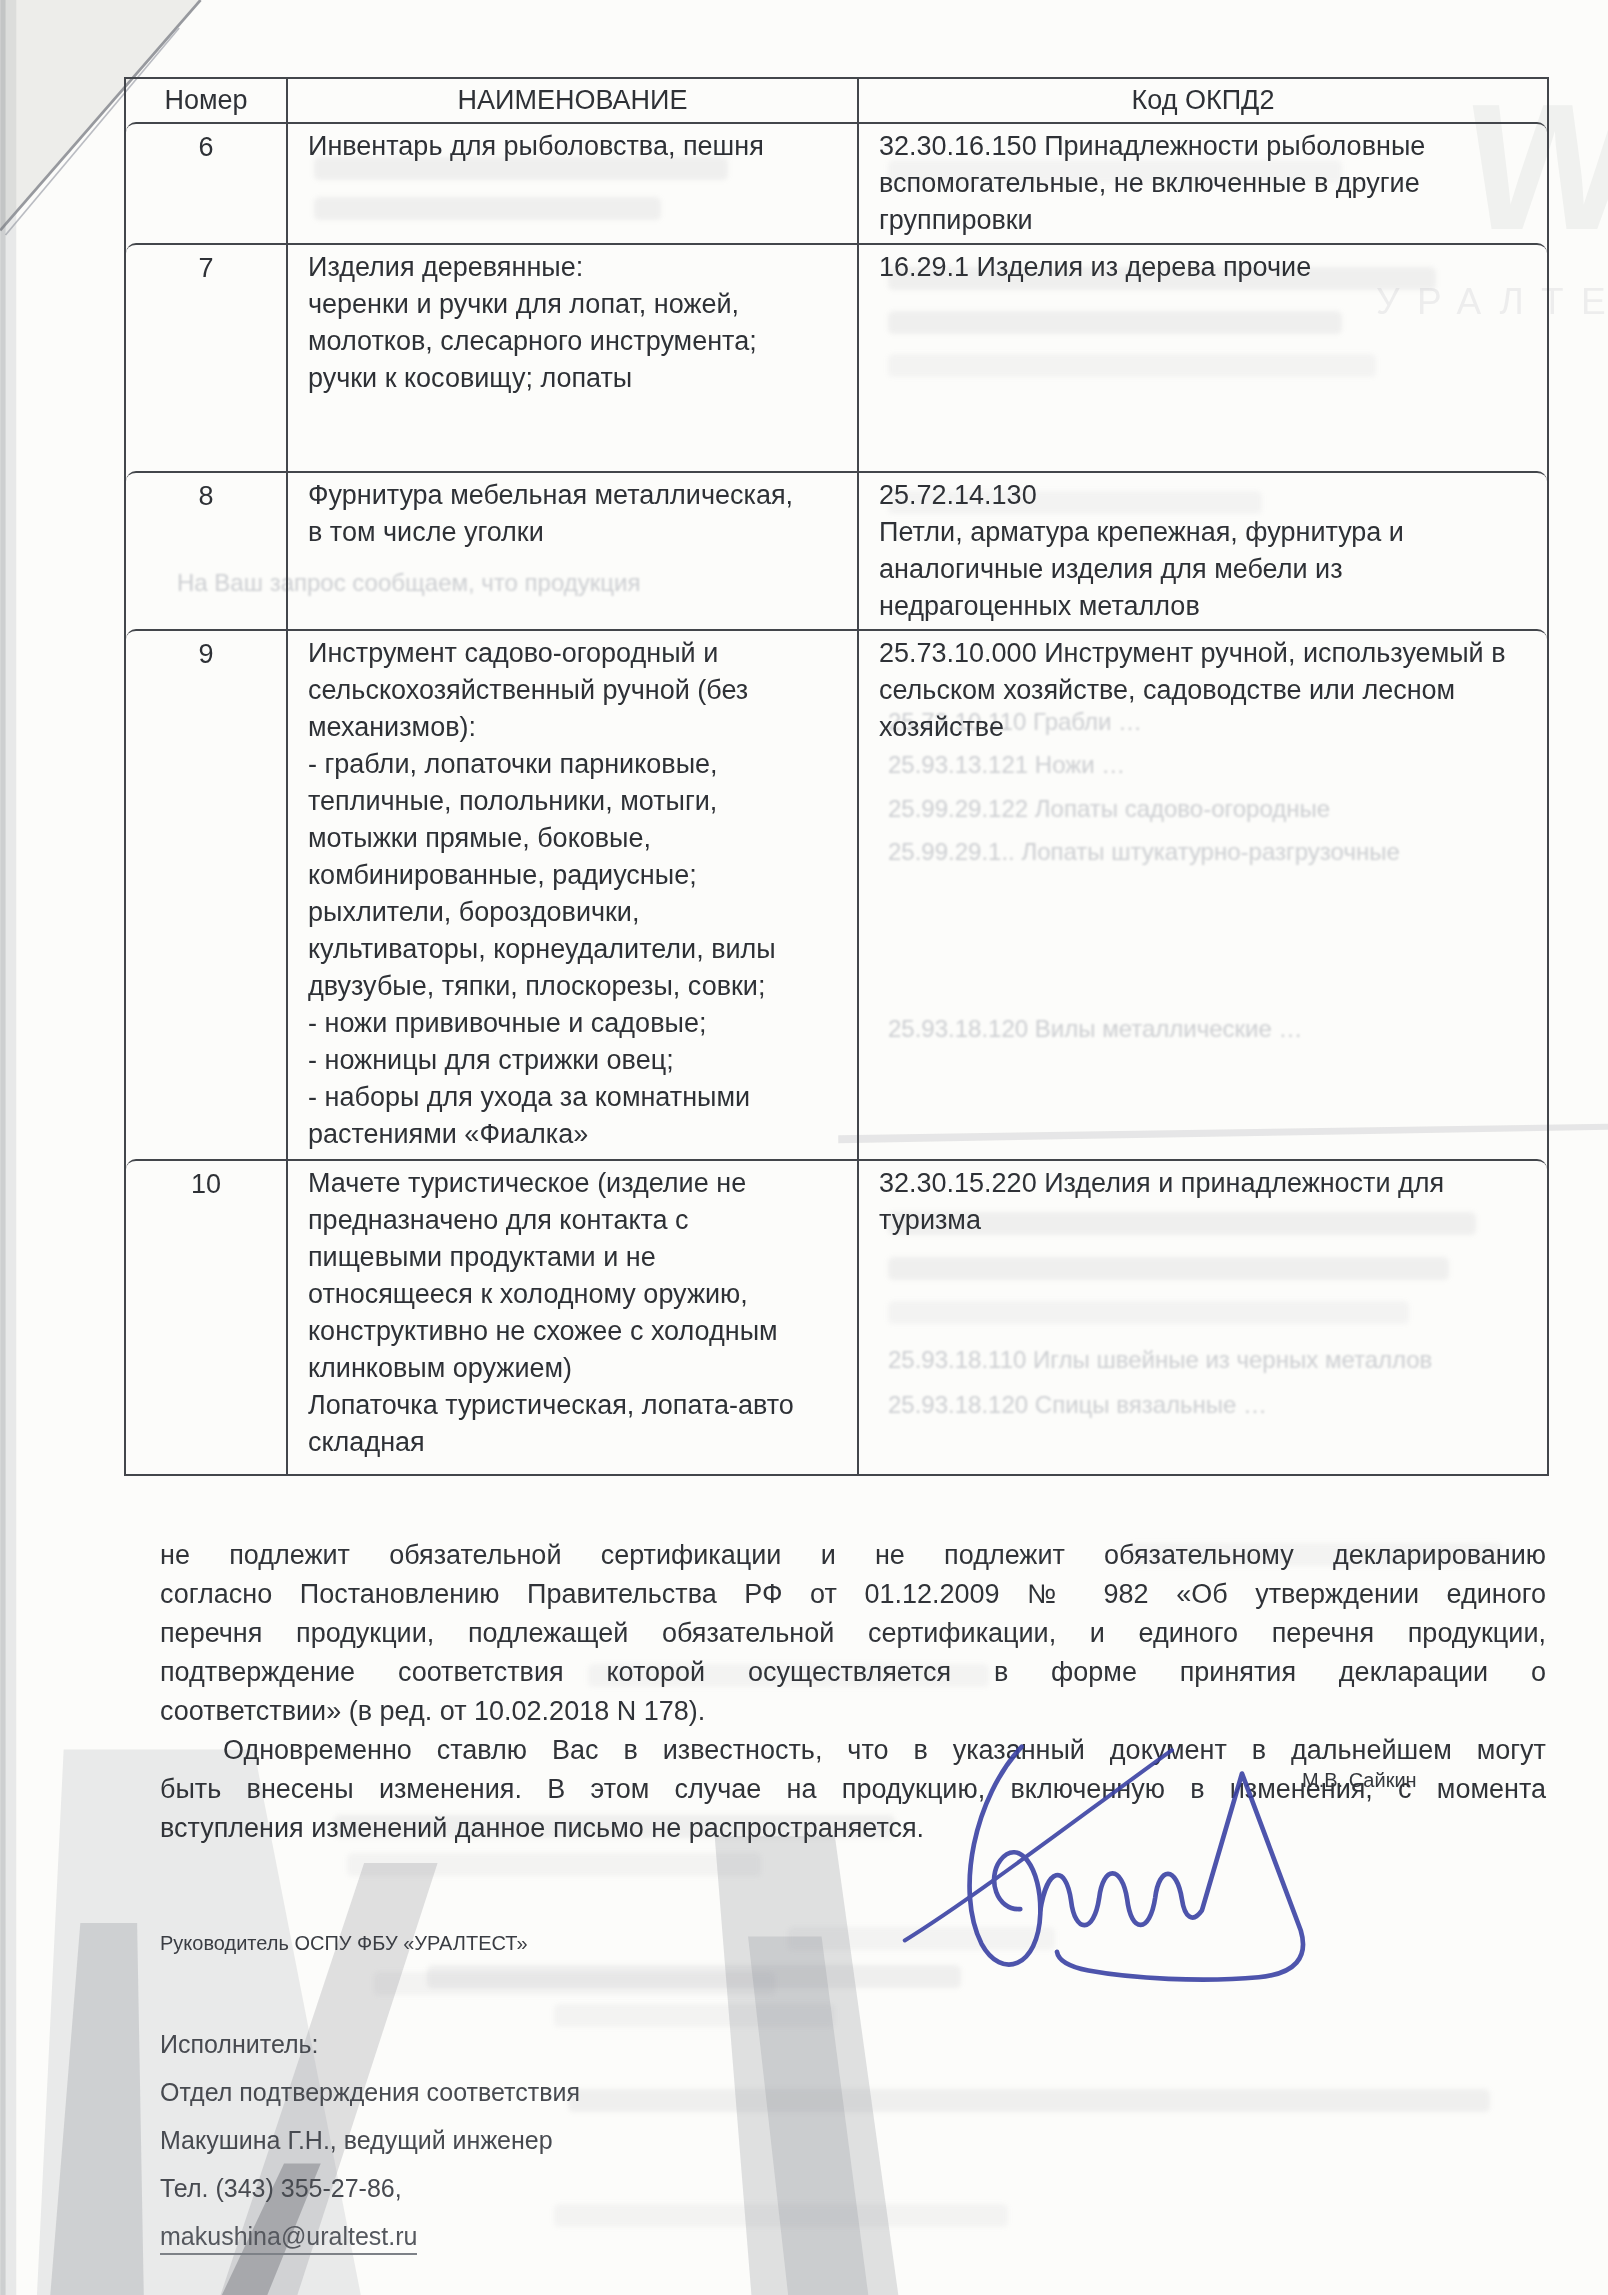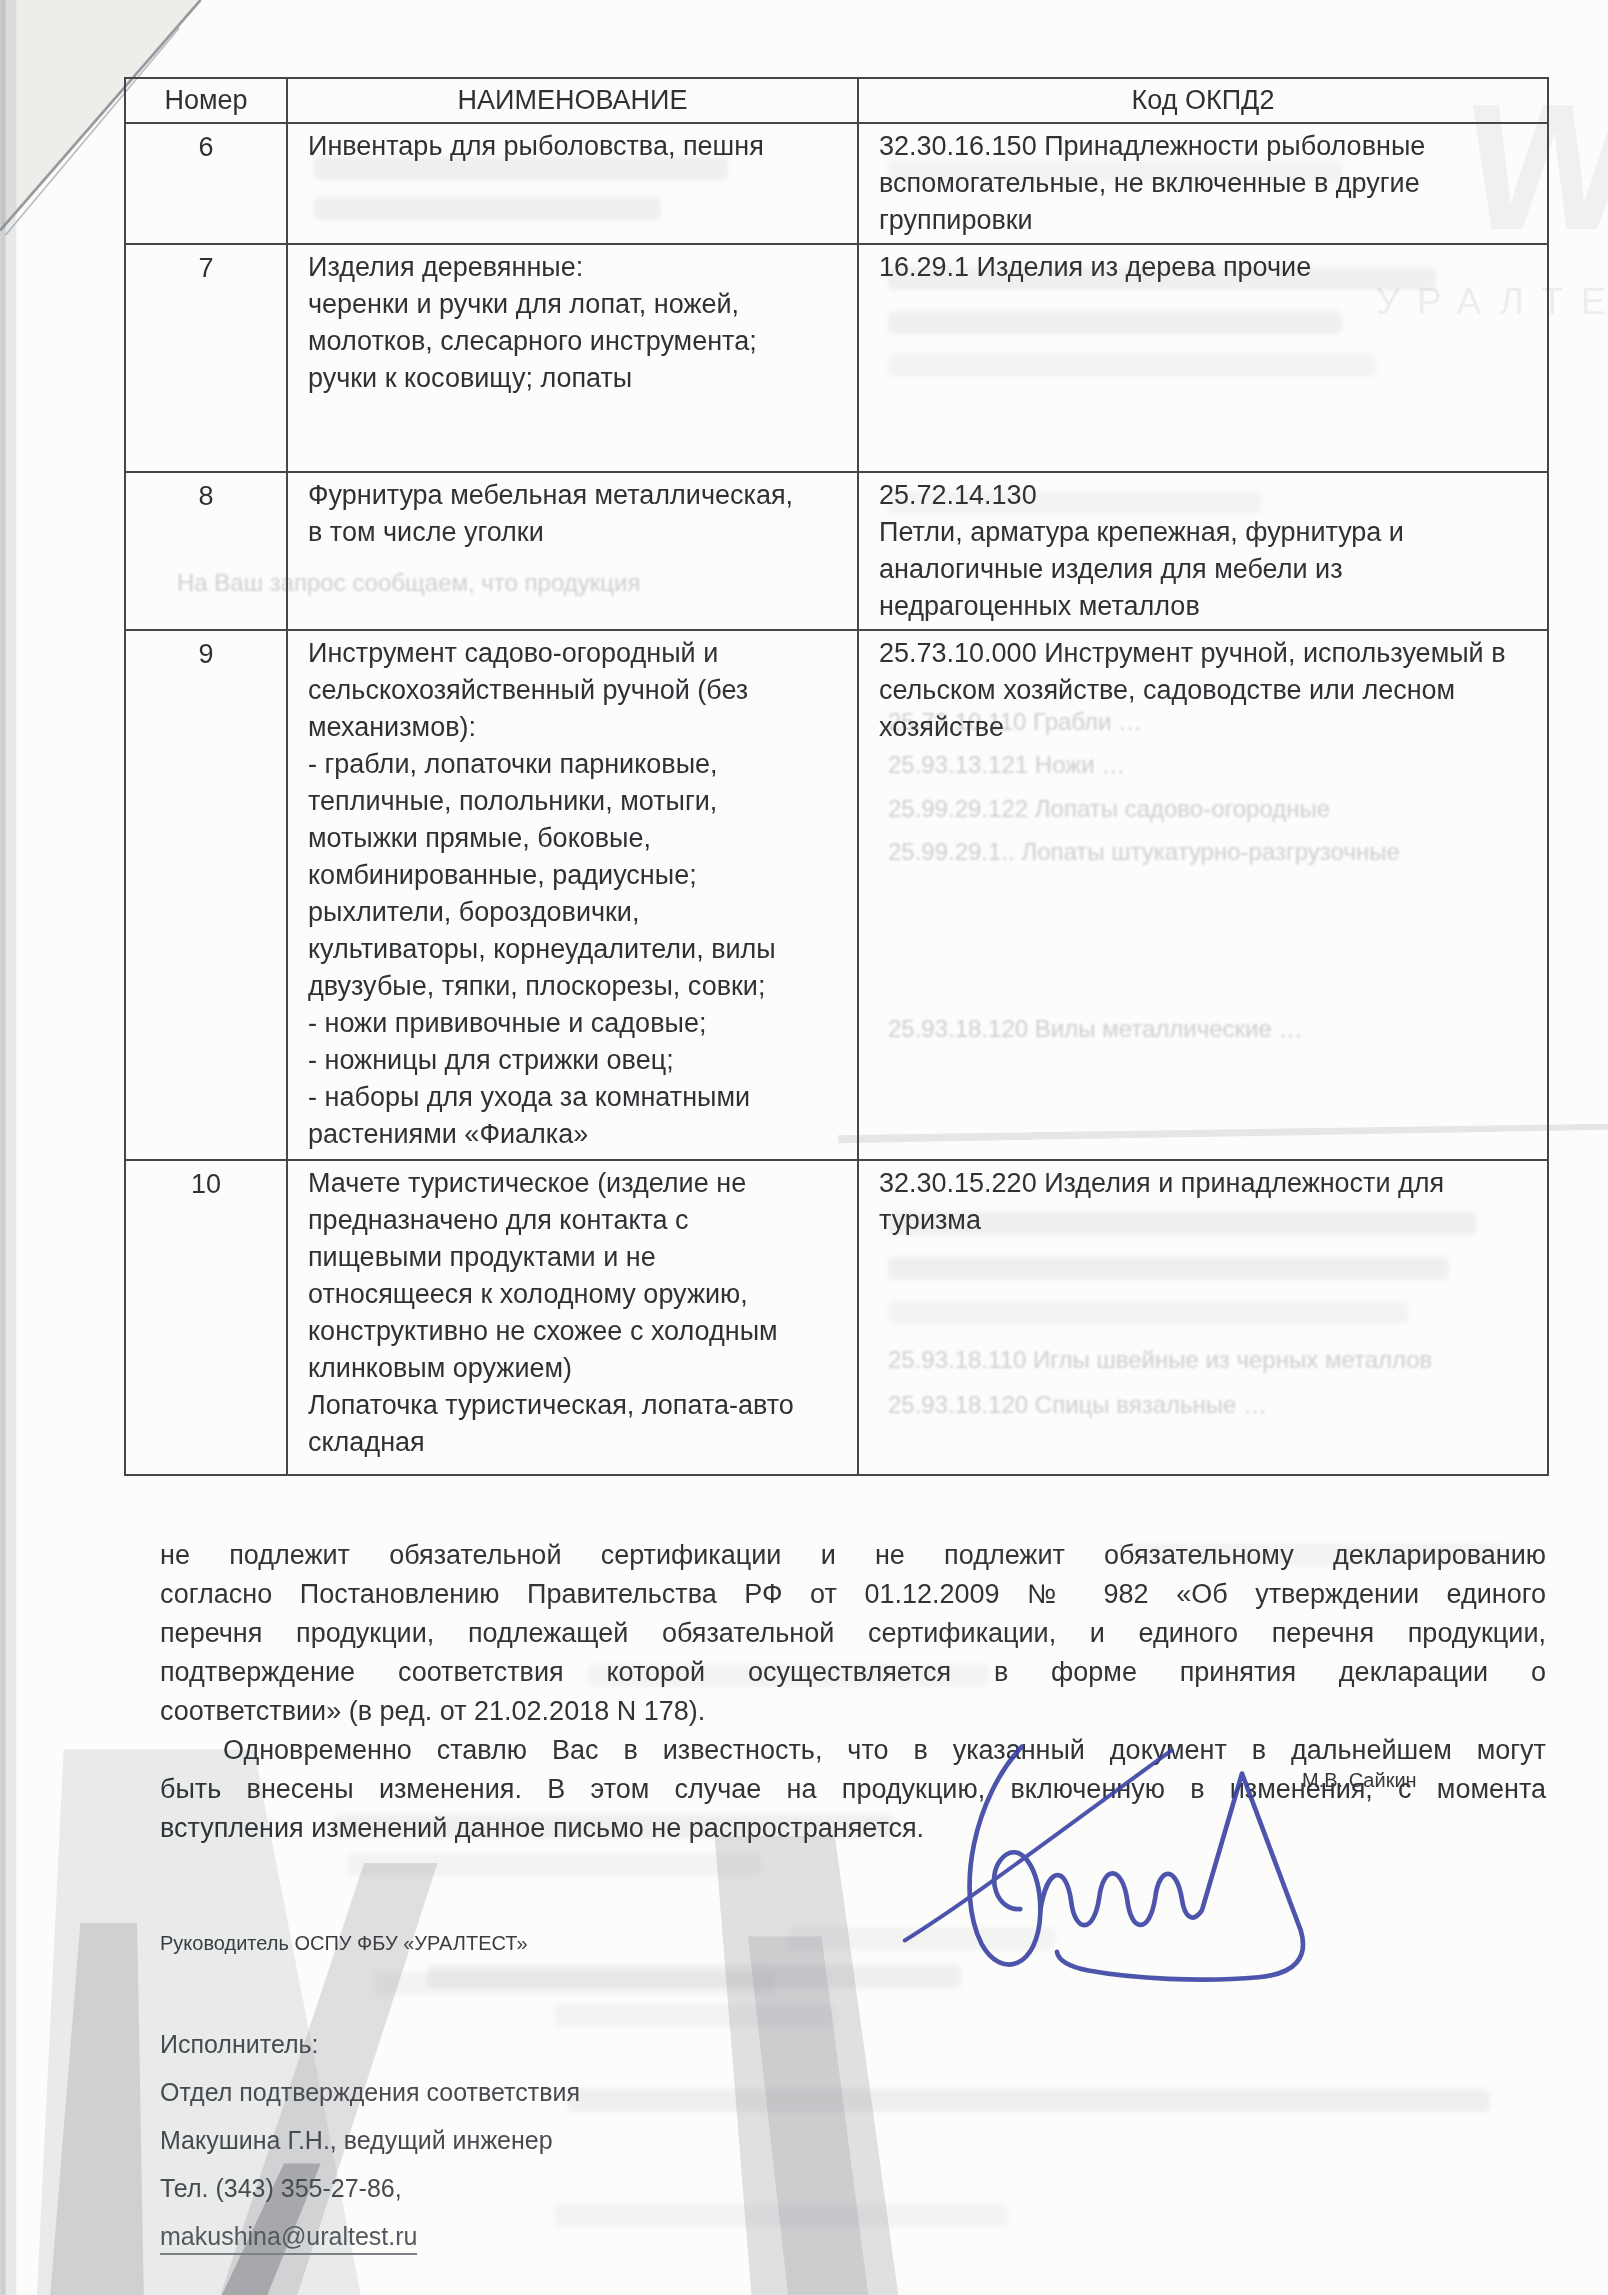--- a/index.html
+++ b/index.html
@@ -30,21 +30,21 @@
         background:rgba(124,129,141,0.10);filter:blur(2.7px);}
   .gbar.light{background:rgba(124,129,141,0.07);}
   .gtext{position:absolute;font-size:24px;white-space:nowrap;
          color:rgba(114,119,132,0.34);filter:blur(1.1px);}
   
   .okpd-table{
     position:absolute;left:124px;top:77px;width:1421px;
     border:2.7px solid #43464b;
     background:transparent;
   }
-  .trow{display:grid;grid-template-columns:160px 571px 1fr;border-top:2px solid #43464b;}
+  .trow{display:grid;grid-template-columns:160px 571px 1fr;border-top:2px solid #43464b;border-radius:10px;}
   .trow:first-child{border-top:none;}
   .cell{border-left:2px solid #43464b;padding:4px 13.4px 4px 20px;
         font-size:27px;line-height:37px;white-space:pre-line;}
   .cell.num{border-left:none;text-align:center;padding:5.3px 2.7px;white-space:normal;}
   .cell.name{padding-left:20px;}
   .hrow .cell{text-align:center;white-space:normal;padding:5.3px 2.7px;font-size:27px;line-height:32px;}
   .hrow{min-height:40px;align-items:center;}
   .r6{min-height:115px;} .r7{min-height:226px;} .r8{min-height:154px;}
   .r9{min-height:528px;} .r10{min-height:313px;}
   
@@ -183,21 +183,21 @@
       <div class="cell code">32.30.15.220 Изделия и принадлежности для
 туризма</div>
     </div>
   </div>
 
   <div class="bodytext">
     <div class="jl">не подлежит обязательной сертификации и не подлежит обязательному декларированию</div>
     <div class="jl">согласно Постановлению Правительства РФ от 01.12.2009 № 982 «Об утверждении единого</div>
     <div class="jl">перечня продукции, подлежащей обязательной сертификации, и единого перечня продукции,</div>
     <div class="jl">подтверждение соответствия которой осуществляется в форме принятия декларации о</div>
-    <div class="jl last">соответствии» (в ред. от 21.02.2018 N 178).</div>
+    <div class="jl last">соответствии» (в ред. от 10.02.2018 N 178).</div>
     <div class="jl indent">Одновременно ставлю Вас в известность, что в указанный документ в дальнейшем могут</div>
     <div class="jl">быть внесены изменения. В этом случае на продукцию, включенную в изменения, с момента</div>
     <div class="jl last">вступления изменений данное письмо не распространяется.</div>
   </div>
 
   <svg class="signature-svg" width="561" height="294" viewBox="0 0 840 440" fill="none">
     <g stroke="#3b42a4" stroke-linecap="round" stroke-linejoin="round" fill="none" opacity="0.9">
       <path d="M 55,345 C 160,280 330,150 455,60" stroke-width="6"></path>
       <path d="M 230,55 C 160,130 130,270 170,350 C 200,405 255,385 258,305 C 260,235 225,190 198,225 C 178,252 192,300 228,298" stroke-width="7"></path>
       <path d="M 258,300 C 268,235 296,230 304,285 C 310,335 338,335 346,282 C 352,232 380,232 388,283 C 394,335 422,335 430,281 C 436,233 462,233 470,283 C 474,310 486,320 500,300 L 560,95 L 648,330 C 660,370 640,395 585,400 C 500,408 395,402 330,390 C 300,384 285,375 283,362" stroke-width="7"></path>

